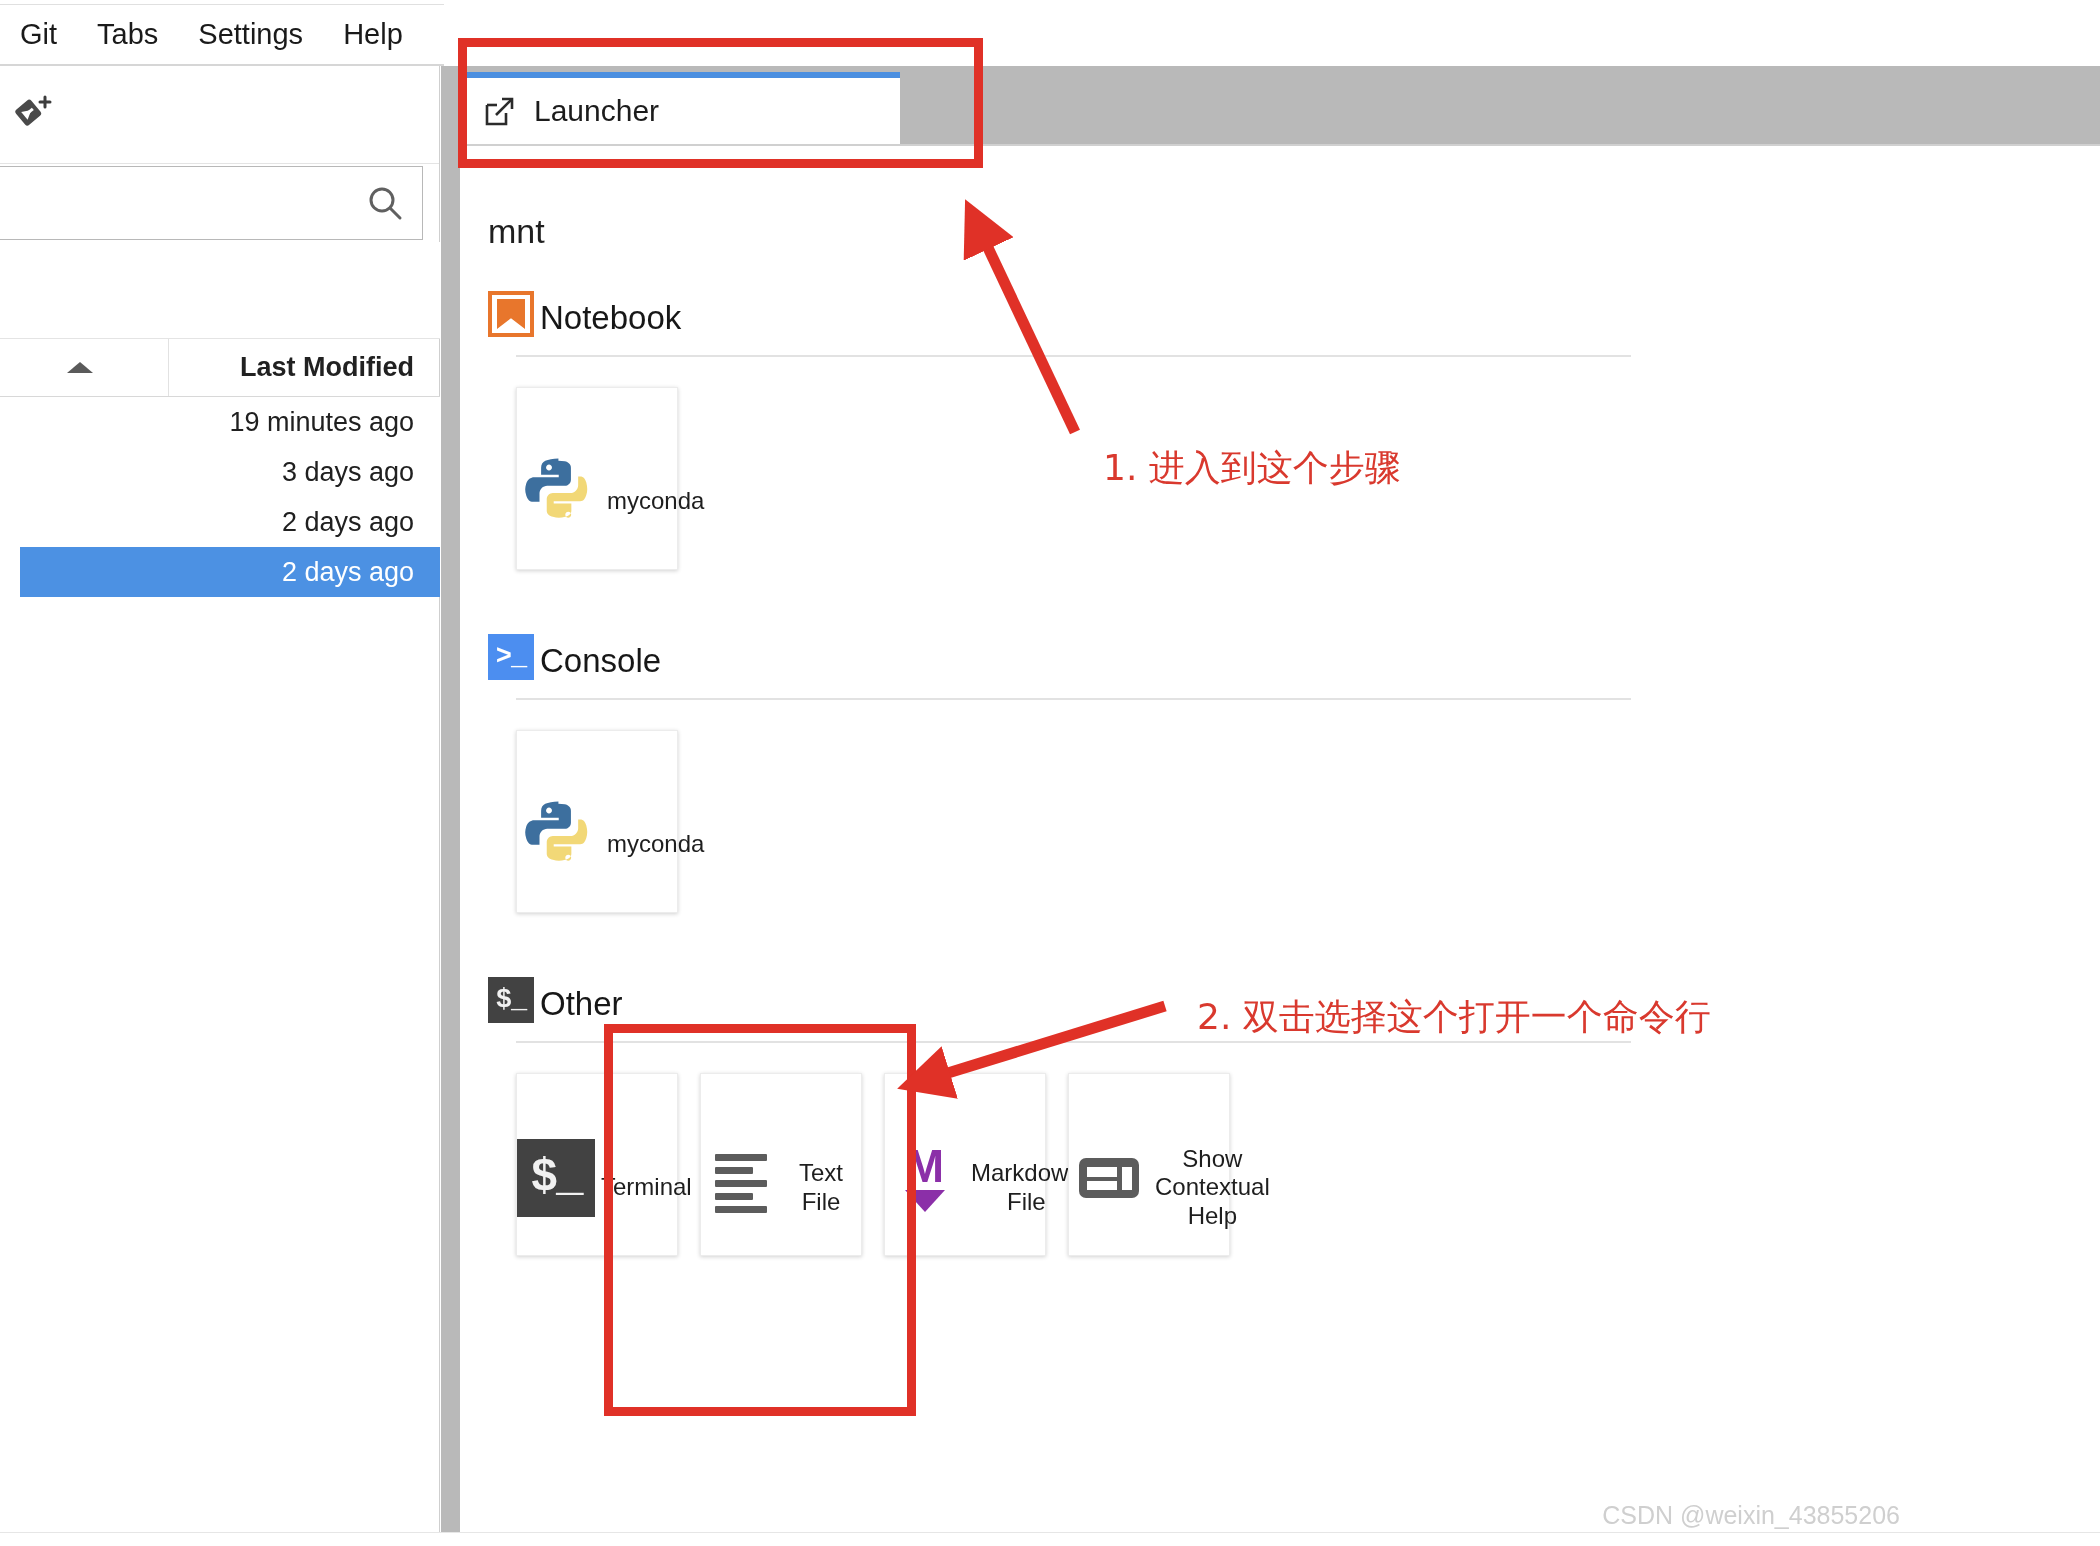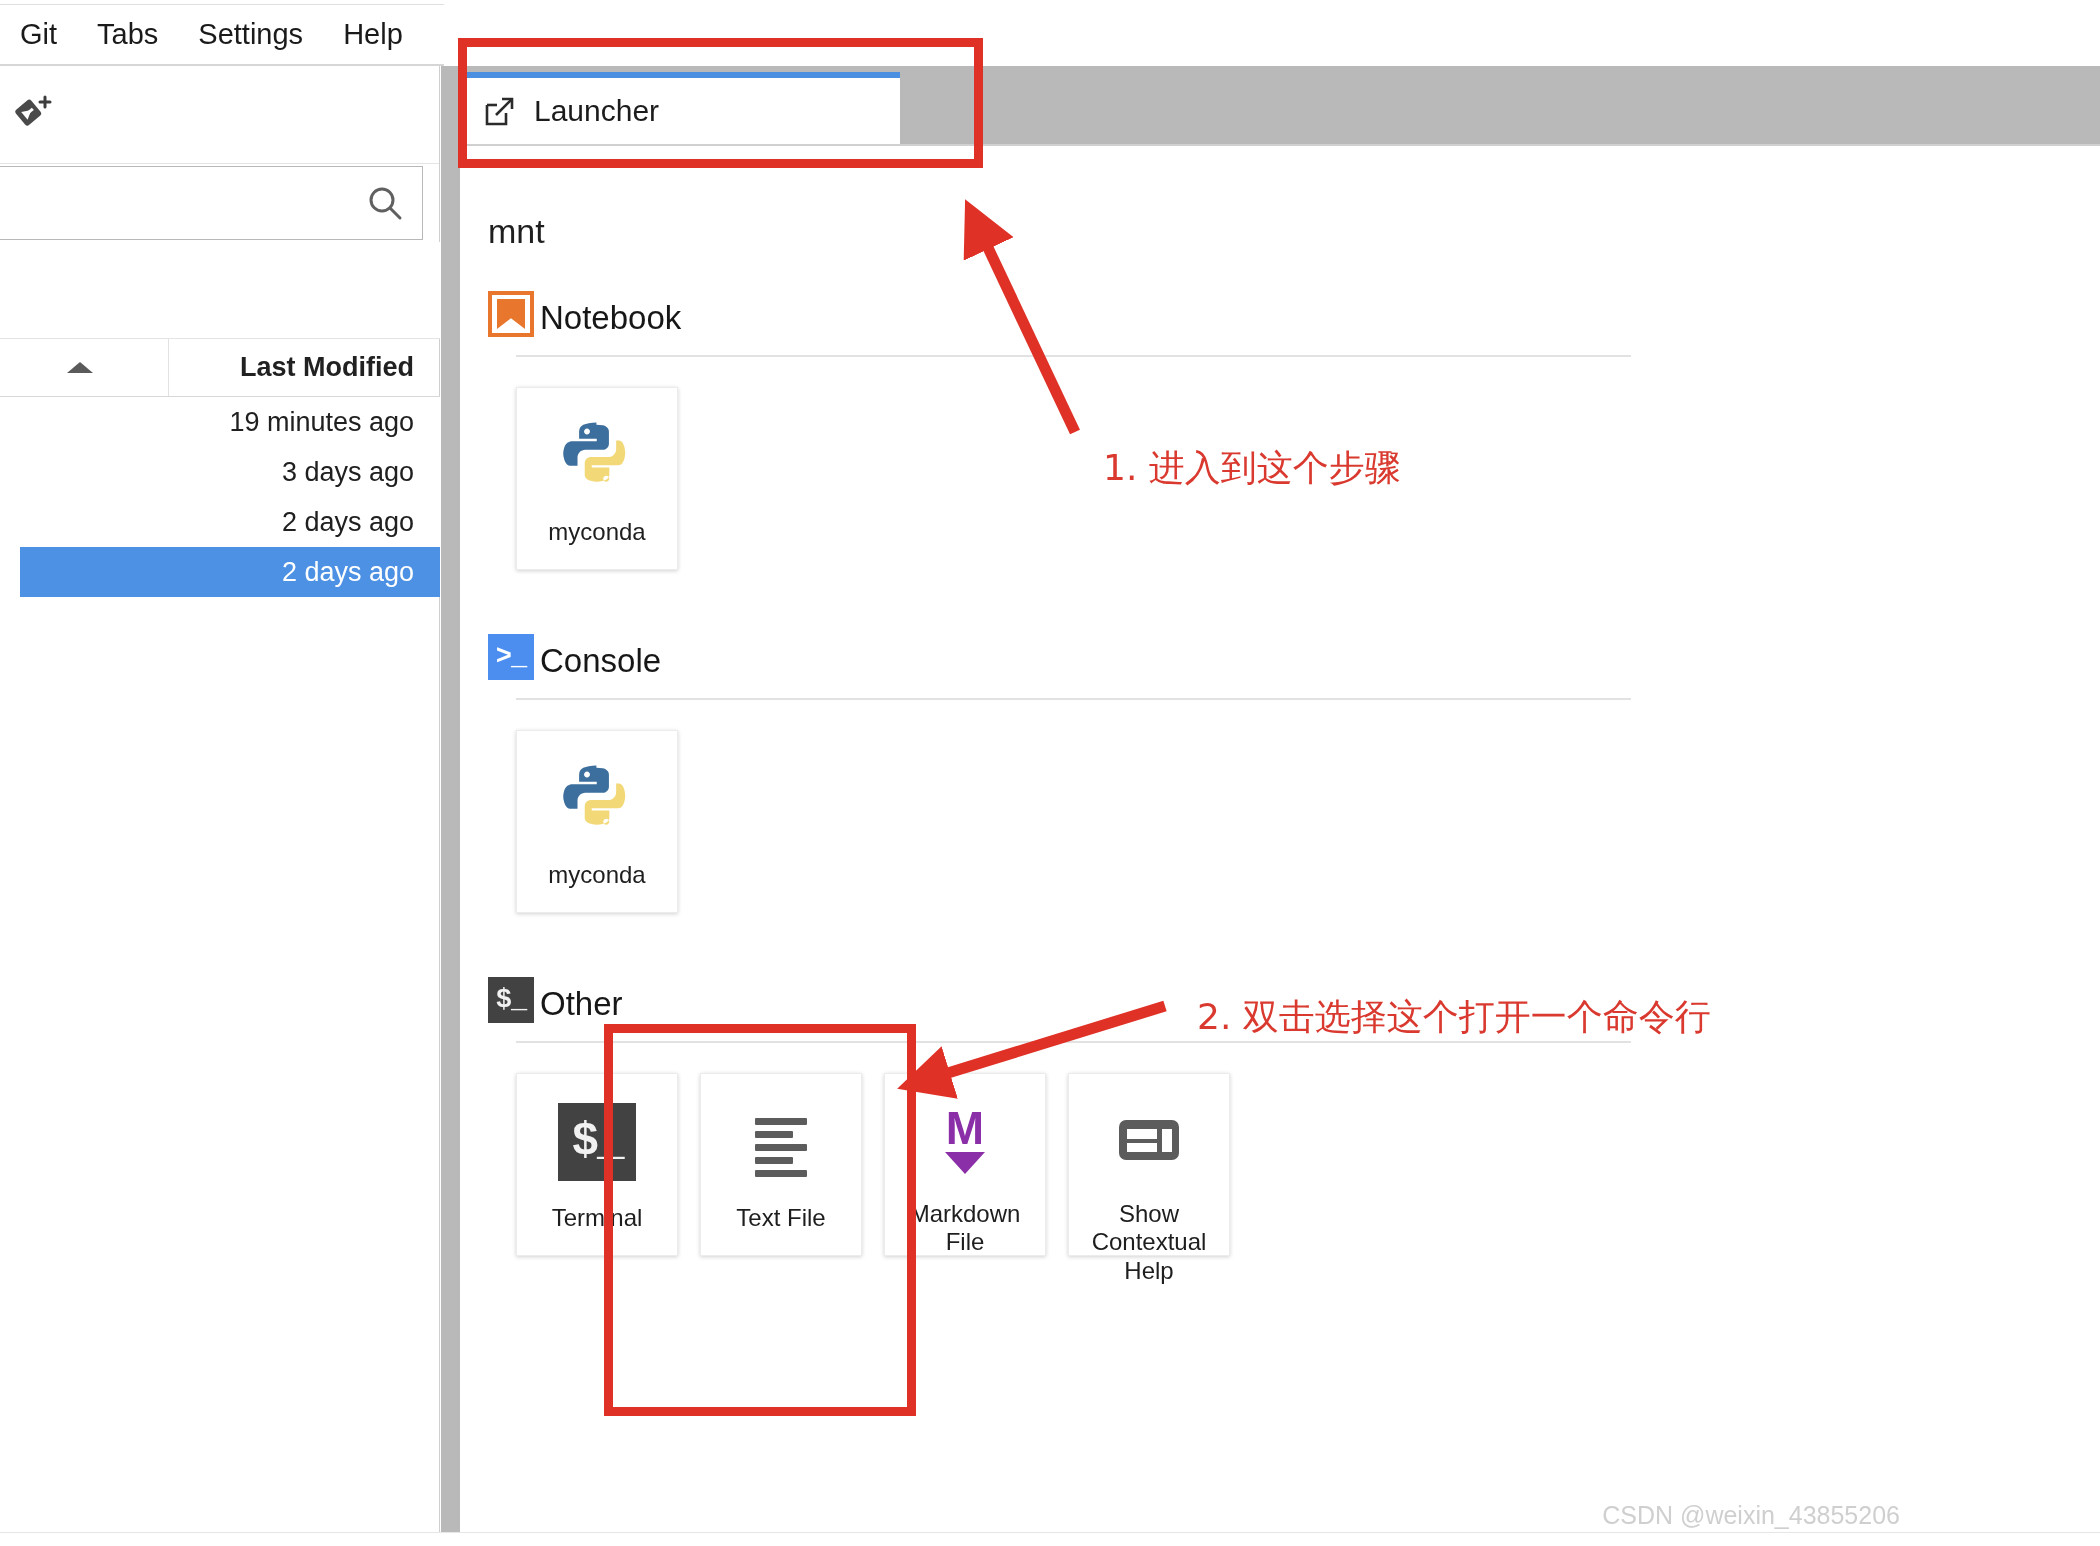--- a/index.html
+++ b/index.html
@@ -94,21 +94,21 @@
 
   .section { margin-left: 28px; margin-top: 40px; }
   .section-head { display:flex; align-items:flex-end; gap: 6px; }
   .section-title { font-size: 33px; color: #171717; }
   .section-rule { height: 2px; background:#e2e2e2; margin-top: 18px; width: 1115px; margin-left: 28px; }
 
   .card-row { display:flex; gap: 22px; margin-top: 30px; margin-left: 28px; }
   .card {
     width: 162px; height: 183px; background:#fff; border:1px solid #ececec;
     box-shadow: 0 1px 4px rgba(0,0,0,0.18);
-    display:flex; flex-direction:column; align-items:center; justify-content:flex-start;
+    display:flex; flex-direction:row; align-items:center; justify-content:flex-start;
     padding-top: 26px; cursor: pointer;
   }
   .card-icon { width: 84px; height: 84px; display:flex; align-items:center; justify-content:center; }
   .card-label {
     margin-top: 20px; font-size: 24px; color: #1e1e1e; text-align:center; line-height: 1.18;
     padding: 0 6px;
   }
 
   
   .ico-nb {

